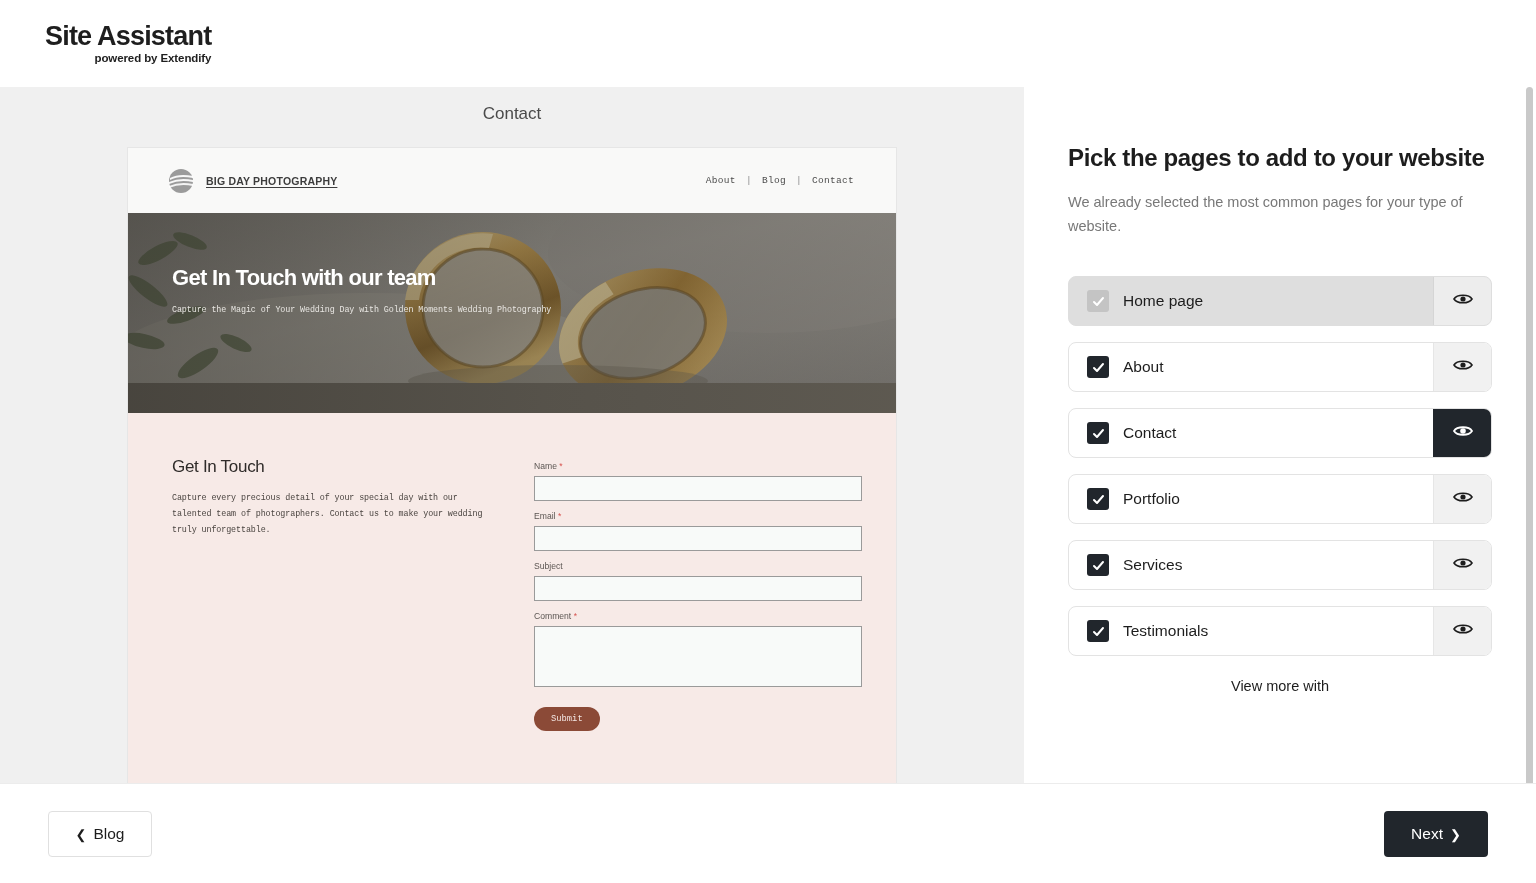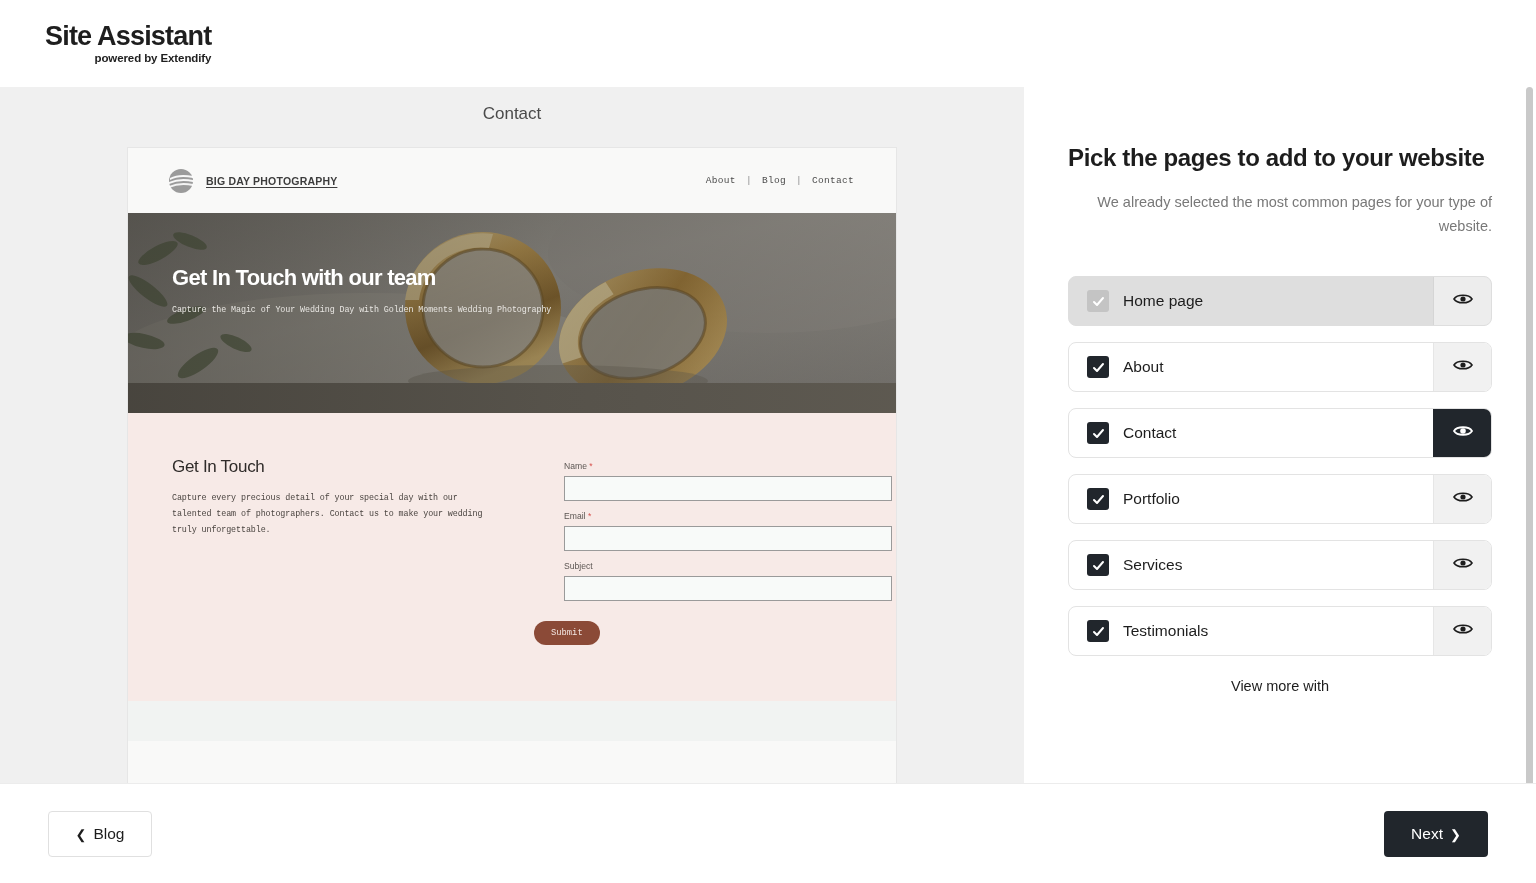--- a/index.html
+++ b/index.html
@@ -96,21 +96,21 @@
   }
   .contact-left { width: 330px; flex: none; }
   .contact-h {
     font-size: 17px; color: #2f2b29; font-weight: 400; letter-spacing: -0.3px;
   }
   .contact-p {
     margin-top: 14px; font-size: 8.4px; line-height: 1.9; color: #4a4440;
     font-family: "Liberation Mono", monospace; letter-spacing: -0.1px;
   }
   .contact-right { flex: 1; padding-top: 4px; }
-  .field { margin-bottom: 10px; margin-left: 30px; }
+  .field { margin-bottom: 10px; }
   .field-label {
     font-size: 8.6px; color: #5c5653; margin-bottom: 5px; display: block;
   }
   .req { color: #d7534f; }
   .field-input {
     display: block; width: 328px; height: 25px;
     background: #f8faf9; border: 1px solid #9a9a9a; outline: none;
     font-family: "Liberation Sans", sans-serif; font-size: 9px; color: #333;
     padding: 0 6px;
   }
@@ -131,21 +131,21 @@
   .side-pane {
     position: absolute; left: 1024px; top: 87px; width: 512px; height: 696px;
     background: #ffffff; overflow: hidden;
   }
   .side-inner { padding: 54px 44px 0 44px; }
   .side-title {
     font-size: 24px; font-weight: 700; color: #1d1d1d; text-align: left;
     line-height: 1.42; letter-spacing: -0.35px;
   }
   .side-sub {
-    margin-top: 16px; font-size: 14.5px; color: #787878; text-align: right;
+    margin-top: 16px; font-size: 14.5px; color: #787878; text-align: left;
     line-height: 1.62;
   }
   .page-list { margin-top: 38px; }
   .page-row {
     display: flex; align-items: stretch; height: 50px; margin-bottom: 16px;
     border: 1px solid #e3e3e3; border-radius: 8px; overflow: hidden;
     background: #ffffff;
   }
   .page-row.disabled { background: #dedede; border-color: #dedede; }
   .page-row-main {
@@ -316,20 +316,27 @@
             <input class="field-input" type="text" value="" style="">
           </div>
 
           <div class="field">
             <label class="field-label">
               <span>Subject</span>
             </label>
             <input class="field-input" type="text" value="" style="">
           </div>
 
+          <div class="field">
+            <label class="field-label">
+              <span>Comment</span>
+              <span class="req">*</span>
+            </label>
+            <textarea class="field-textarea" style=""></textarea>
+          </div>
 
           <button class="submit-btn">Submit</button>
         </div>
       </div>
 
       <div class="site-footer-strip"></div>
     </div>
   </div>
 
   <div class="side-pane">

